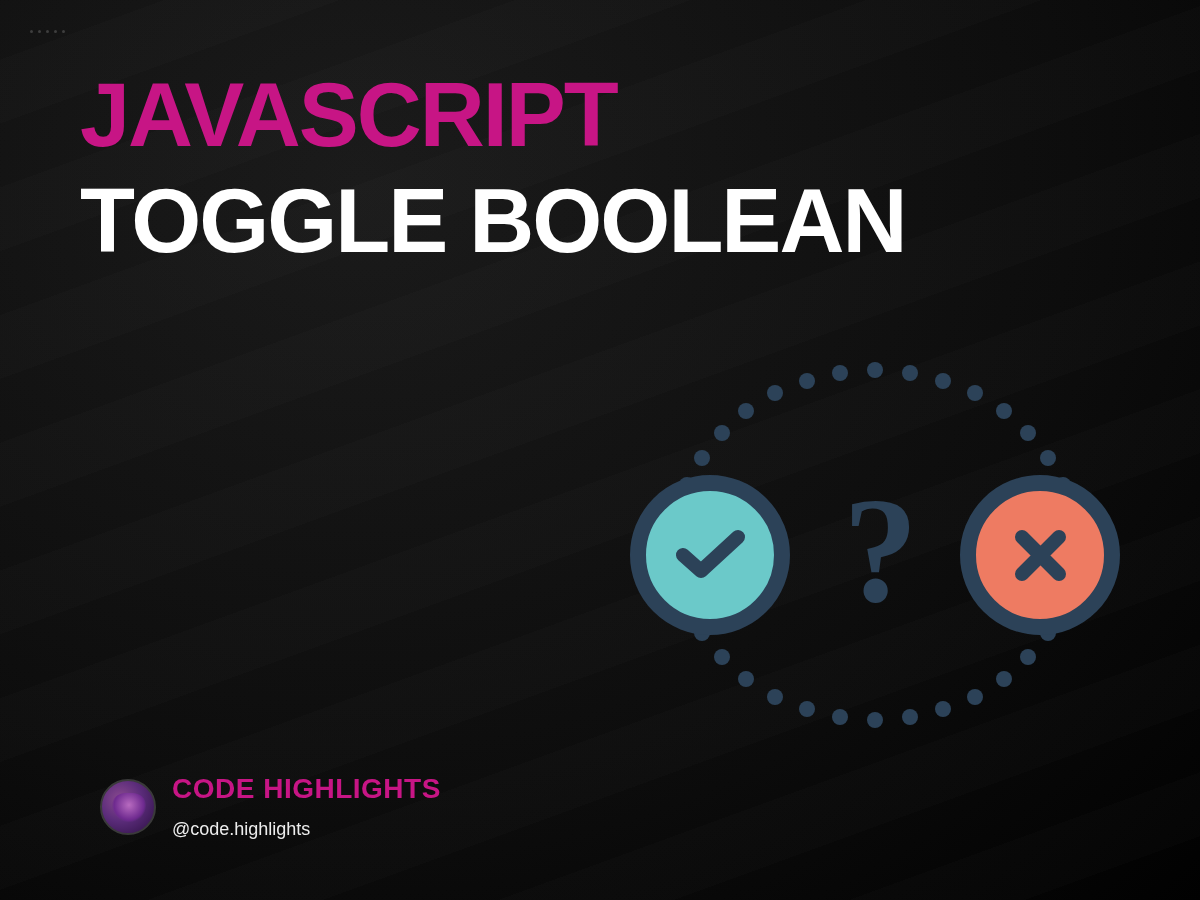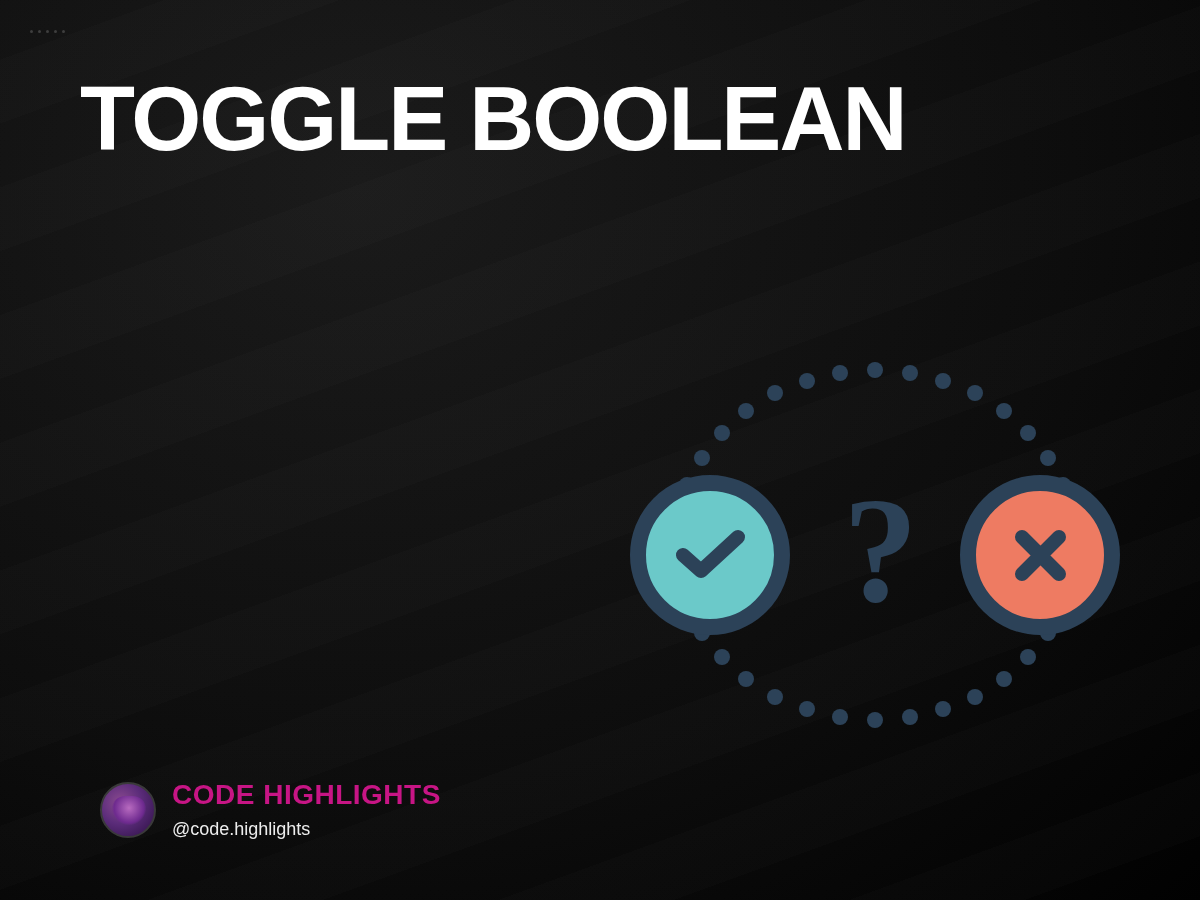--- a/index.html
+++ b/index.html
@@ -42,21 +42,21 @@
     letter-spacing: -2px;
     color: #C71585;
     line-height: 1;
   }
   .heading .line2 {
     font-size: 90px;
     font-weight: 900;
     letter-spacing: -2px;
     color: #FFFFFF;
     line-height: 1;
-    margin-top: 4px;
+    margin-top: 16px;
   }
   
   .illustration {
     position: absolute;
     left: 615px;
     top: 345px;
     width: 520px;
     height: 400px;
   }
   
@@ -135,21 +135,21 @@
   }
   .author-text .brand {
     font-size: 28px;
     font-weight: 800;
     color: #C71585;
     letter-spacing: 0.5px;
   }
   .author-text .handle {
     font-size: 18px;
     color: #ededed;
-    margin-top: 8px;
+    margin-top: 14px;
   }
   
   .mini-dots {
     position: absolute;
     left: 30px;
     top: 30px;
     display: grid;
     grid-template-columns: repeat(5, 4px);
     grid-gap: 4px;
   }
@@ -166,20 +166,21 @@
 
   <div class="mini-dots">
     <span></span>
       <span></span>
       <span></span>
       <span></span>
       <span></span>
   </div>
 
   <div class="heading">
+    <div class="line1">JAVASCRIPT</div>
     <div class="line2">TOGGLE BOOLEAN</div>
   </div>
 
   <div class="illustration">
 
     <div class="dot-ring" id="dot-ring">
         <div class="dot" style="left: 29.0615px; top: 122.146px;"></div>
         <div class="dot" style="left: 43.7949px; top: 94.5px;"></div>
         <div class="dot" style="left: 63.7911px; top: 69.5122px;"></div>
         <div class="dot" style="left: 88.4425px; top: 47.9422px;"></div>

